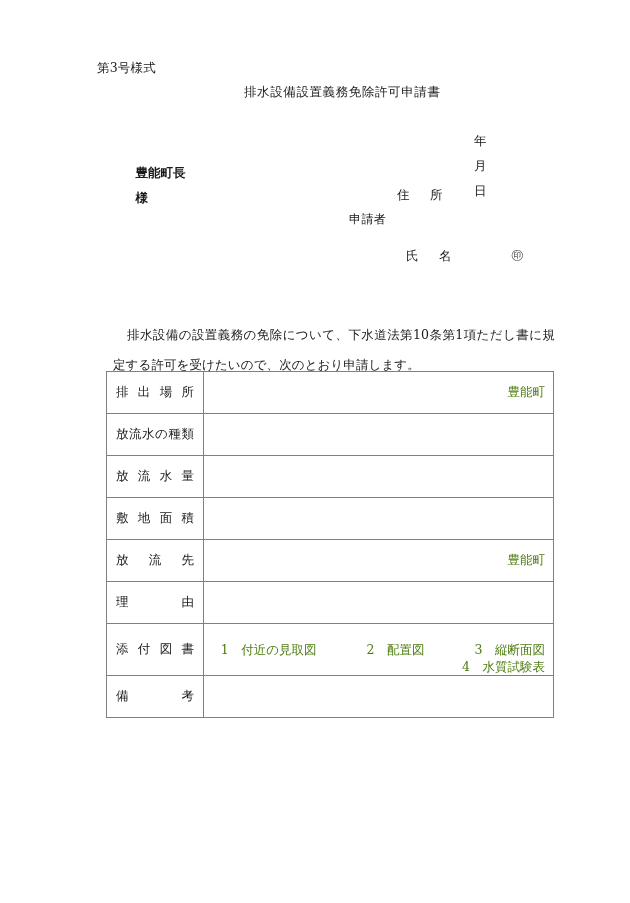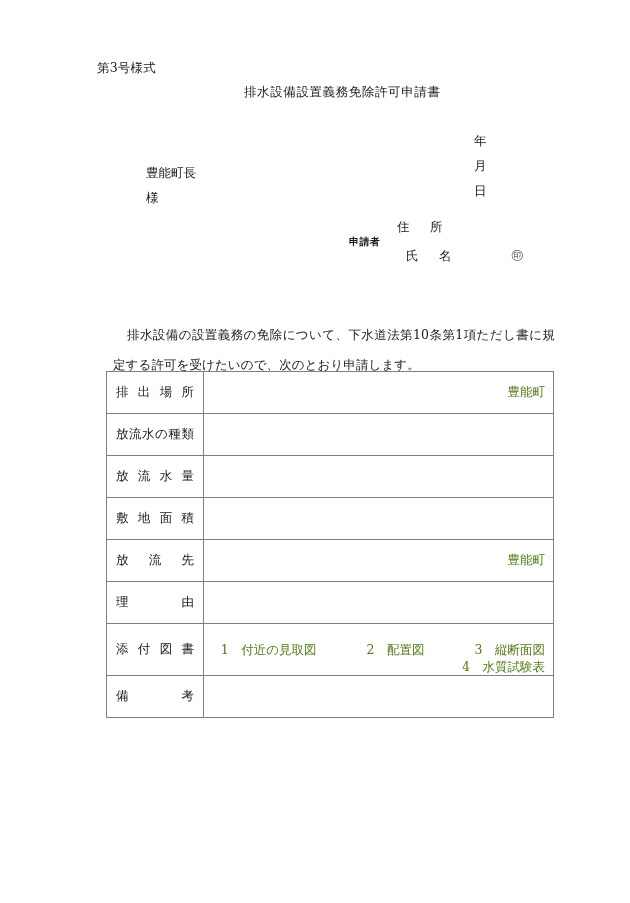--- a/index.html
+++ b/index.html
@@ -49,43 +49,42 @@
     top: 122px;
     font-size: 12.5px;
   }
   .date-line .gap {
     display: inline-block;
     width: 26px;
   }
 
   
   .addressee {
-    left: 130px;
+    left: 118px;
     top: 154px;
     font-size: 12.5px;
+    font-weight: bold;
   }
   .addressee .gap {
     display: inline-block;
     width: 68px;
   }
 
   
   .applicant-label {
     left: 349px;
-    top: 237px;
-    font-size: 10px;
+    top: 213px;
+    font-size: 12px;
     letter-spacing: 0.4px;
-    font-weight: bold;
   }
   .addr-row {
     left: 397px;
     top: 189px;
     font-size: 12.5px;
     letter-spacing: 4px;
-    margin-top: 32px;
   }
   .name-row {
     left: 406px;
     top: 250px;
     font-size: 12.5px;
     letter-spacing: 4px;
   }
   .seal-mark {
     left: 511px;
     top: 249px;

